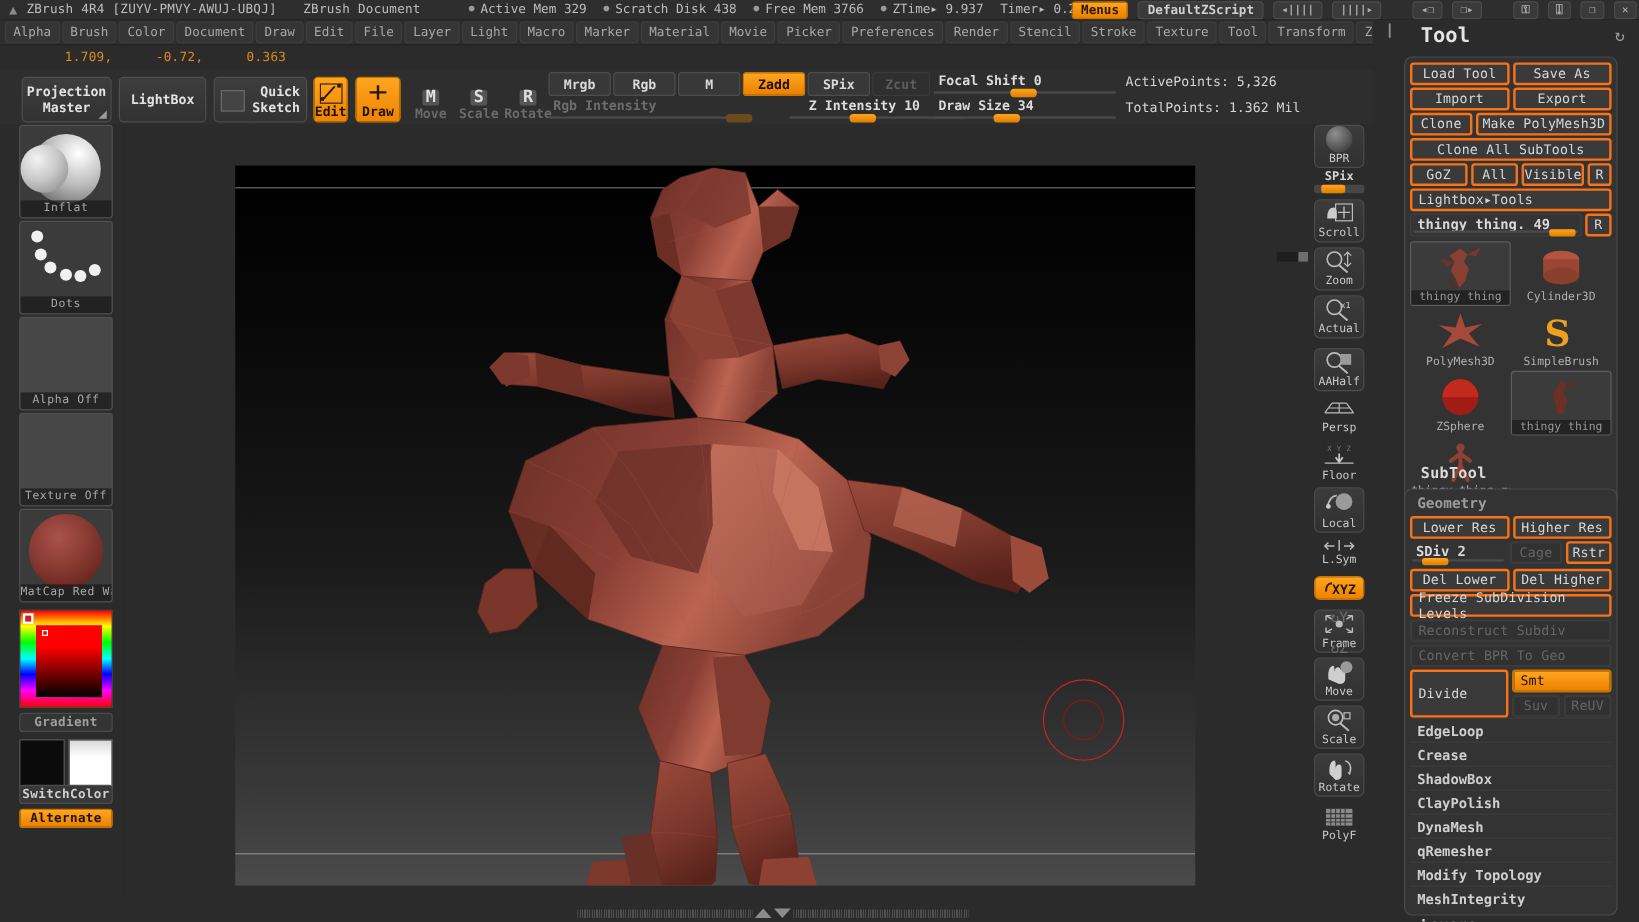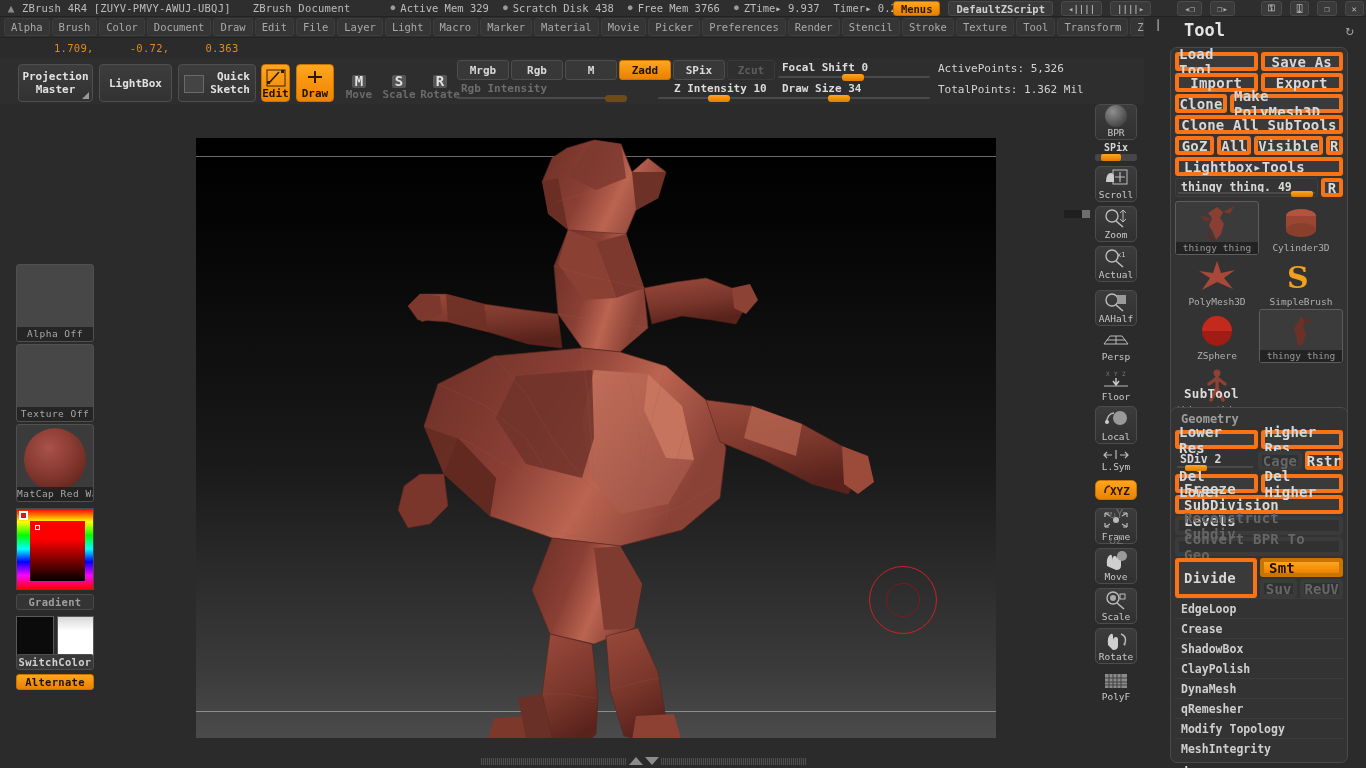--- a/index.html
+++ b/index.html
@@ -174,22 +174,22 @@
   .rpanel{ position:absolute; left:1144px; top:17px; width:222px; height:751px; background:#2b2b2b; }
   .rp-head{ position:relative; height:30px; }
   .rp-title{ position:absolute; left:40px; top:3px; font-size:17px; color:#e4e4e4; font-weight:bold;}
   .rp-hammer{ position:absolute; left:8px; top:2px; color:#8e8e8e; font-size:20px; }
   .rp-reset{ position:absolute; right:12px; top:5px; color:#9c9c9c; font-size:14px;}
   .rp-group{
     position:absolute; left:26px; width:178px; border:1px solid #4a4a4a; border-radius:7px;
     background:#333333; padding:5px;
   }
   .rb{
-    border:4px solid #f97316; border-radius:3px; background:#3a3a3a; color:#d8d8d8;
-    font-size:14px; font-weight:bold; height:19px; display:flex; align-items:center;
+    border:2px solid #f97316; border-radius:3px; background:#3a3a3a; color:#d8d8d8;
+    font-size:11px; font-weight:normal; height:19px; display:flex; align-items:center;
     padding-left:5px; letter-spacing:0.2px; margin-bottom:2px;
   }
   .rb.c{ justify-content:center; padding-left:0;}
   .rb.on{ background:linear-gradient(#ffa51f,#ec8200); color:#1d1100; border-color:#c87500;}
   .rb.off{ color:#666; background:#313131; border-color:#3b3b3b; }
   .rrow{ display:flex; gap:3px; margin-bottom:2px; }
   .rrow .rb{ margin-bottom:0; }
   .rslider{ position:relative; height:19px; border-radius:3px; margin-bottom:2px; }
   .rslider .tx{ position:absolute; left:5px; top:1px; font-size:11.5px; color:#d8d8d8; font-weight:bold;}
   .rslider .tk{ position:absolute; left:2px; right:2px; bottom:2px; height:2px; background:#4a4a4a;}
@@ -346,20 +346,35 @@
       <div class="lbl">Draw Size 34</div>
       <div class="track"></div>
       <div class="knob" style="left:50px;"></div>
     </div>
 
     <div class="pts" style="left:938px;top:4px;">ActivePoints: 5,326</div>
     <div class="pts" style="left:938px;top:25px;">TotalPoints: 1.362 Mil</div>
   </div>
 
   <div class="leftpal">
+    <div class="swatch" style="top:0px;height:78px;">
+      <div class="sphere-inflat"></div>
+      <div class="cap">Inflat</div>
+    </div>
+    <div class="swatch dots" style="top:80px;height:78px;">
+      <svg width="78" height="64">
+        <circle cx="14" cy="12" r="5" fill="#f0f0f0"></circle>
+          <circle cx="17" cy="27" r="5" fill="#f0f0f0"></circle>
+        <circle cx="25" cy="38" r="5" fill="#f0f0f0"></circle>
+          <circle cx="38" cy="44" r="5" fill="#f0f0f0"></circle>
+        <circle cx="50" cy="45" r="5" fill="#f0f0f0"></circle>
+          <circle cx="62" cy="40" r="5" fill="#f0f0f0"></circle>
+      </svg>
+      <div class="cap">Dots</div>
+    </div>
     <div class="swatch" style="top:160px;height:78px;background:#474747;">
       <div class="cap">Alpha Off</div>
     </div>
     <div class="swatch" style="top:240px;height:78px;background:#474747;">
       <div class="cap">Texture Off</div>
     </div>
     <div class="swatch" style="top:320px;height:78px;">
       <div class="matcap-red"></div>
       <div class="cap">MatCap Red Wa</div>
     </div>

